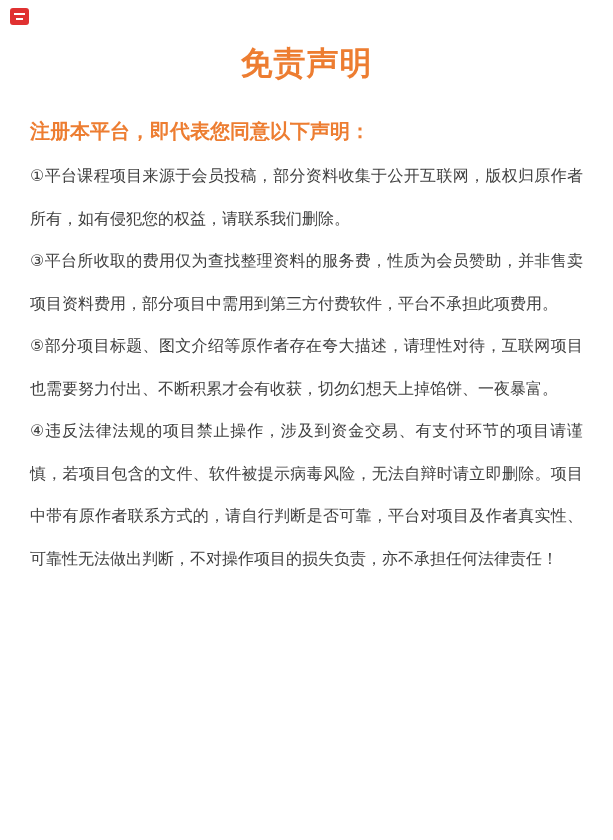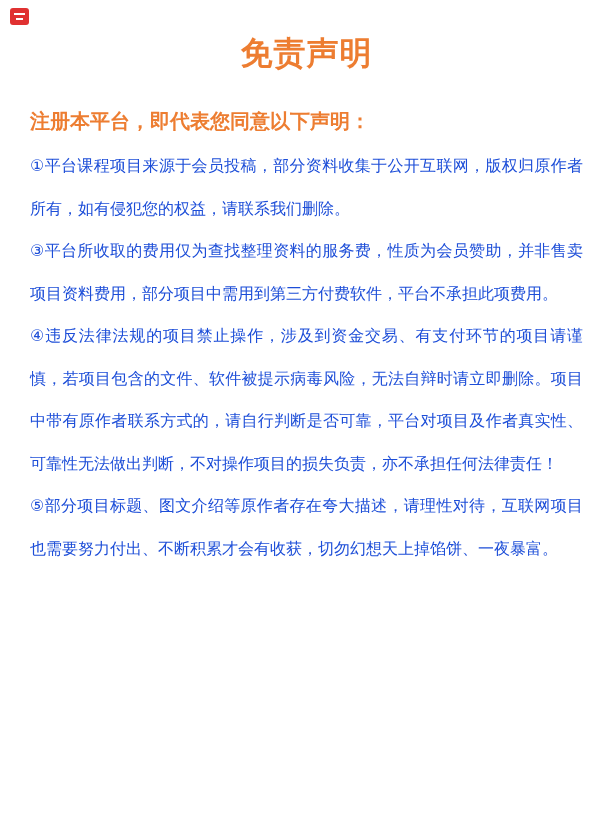--- a/index.html
+++ b/index.html
@@ -25,40 +25,40 @@
     border-radius: 3px;
     
     background-image:
       linear-gradient(#fff, #fff),
       linear-gradient(#fff, #fff);
     background-size: 11px 2px, 7px 2px;
     background-position: 4px 5px, 6px 10px;
     background-repeat: no-repeat;
   }
   .title {
-    padding-top: 33px;
+    padding-top: 43px;
     text-align: center;
     font-size: 32px;
     line-height: 1.25;
     font-weight: bold;
     color: #ED7D31;
     letter-spacing: 1px;
   }
   .lead {
     margin: 36px 30px 0 30px;
     font-size: 20px;
     line-height: 24px;
     font-weight: bold;
     color: #ED7D31;
   }
   .content {
     margin: 12px 30px 0 30px;
     font-size: 16px;
     line-height: 42.5px;
-    color: #1d4ed8;
+    color: #404040;
     text-align: justify;
   }
   .content p {
     margin: 0;
     padding: 0;
   }
 </style>
 </head>
 <body>
 
@@ -66,17 +66,17 @@
 
   <span class="stamp"></span>
 
   <div class="title">免责声明</div>
 
   <div class="lead">注册本平台，即代表您同意以下声明：</div>
 
   <div class="content">
     <p>①平台课程项目来源于会员投稿，部分资料收集于公开互联网，版权归原作者所有，如有侵犯您的权益，请联系我们删除。</p>
     <p>③平台所收取的费用仅为查找整理资料的服务费，性质为会员赞助，并非售卖项目资料费用，部分项目中需用到第三方付费软件，平台不承担此项费用。</p>
+    <p>⑤部分项目标题、图文介绍等原作者存在夸大描述，请理性对待，互联网项目也需要努力付出、不断积累才会有收获，切勿幻想天上掉馅饼、一夜暴富。</p>
     <p>④违反法律法规的项目禁止操作，涉及到资金交易、有支付环节的项目请谨慎，若项目包含的文件、软件被提示病毒风险，无法自辩时请立即删除。项目中带有原作者联系方式的，请自行判断是否可靠，平台对项目及作者真实性、可靠性无法做出判断，不对操作项目的损失负责，亦不承担任何法律责任！</p>
-    <p>⑤部分项目标题、图文介绍等原作者存在夸大描述，请理性对待，互联网项目也需要努力付出、不断积累才会有收获，切勿幻想天上掉馅饼、一夜暴富。</p>
   </div>
 
 </div>
 
 </body></html>

